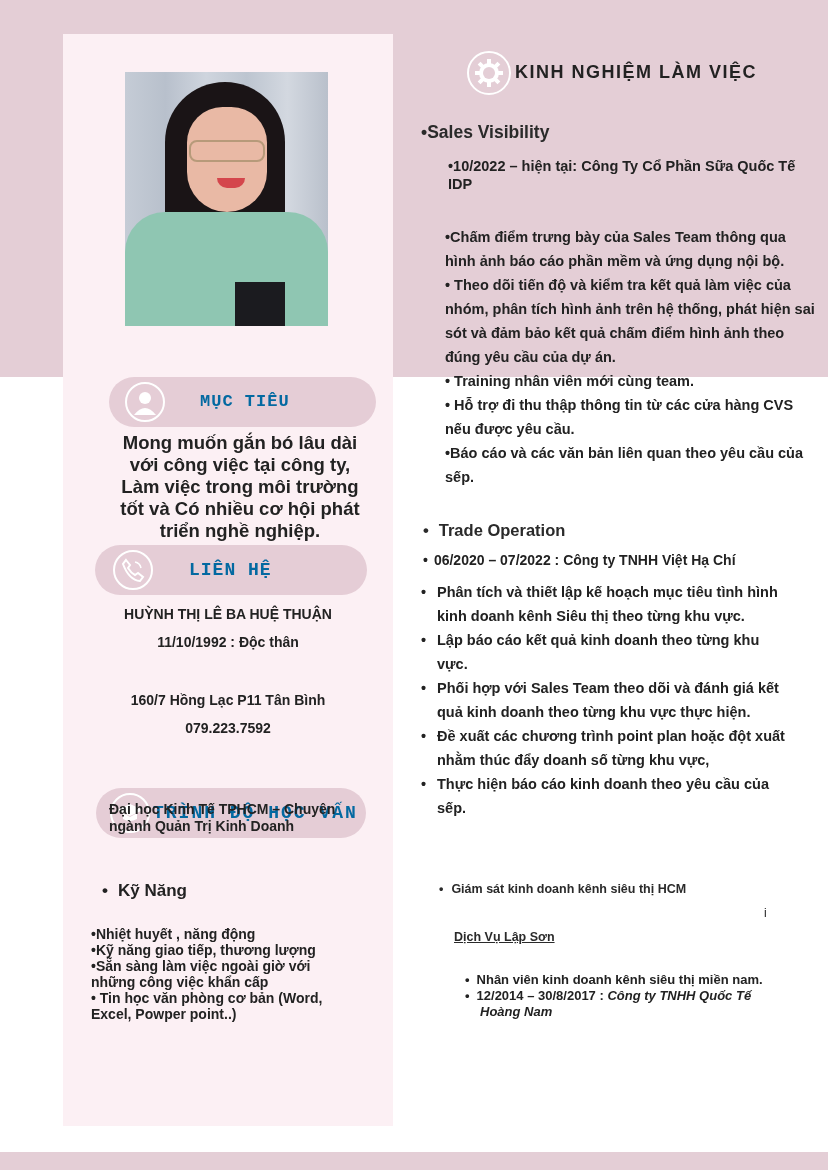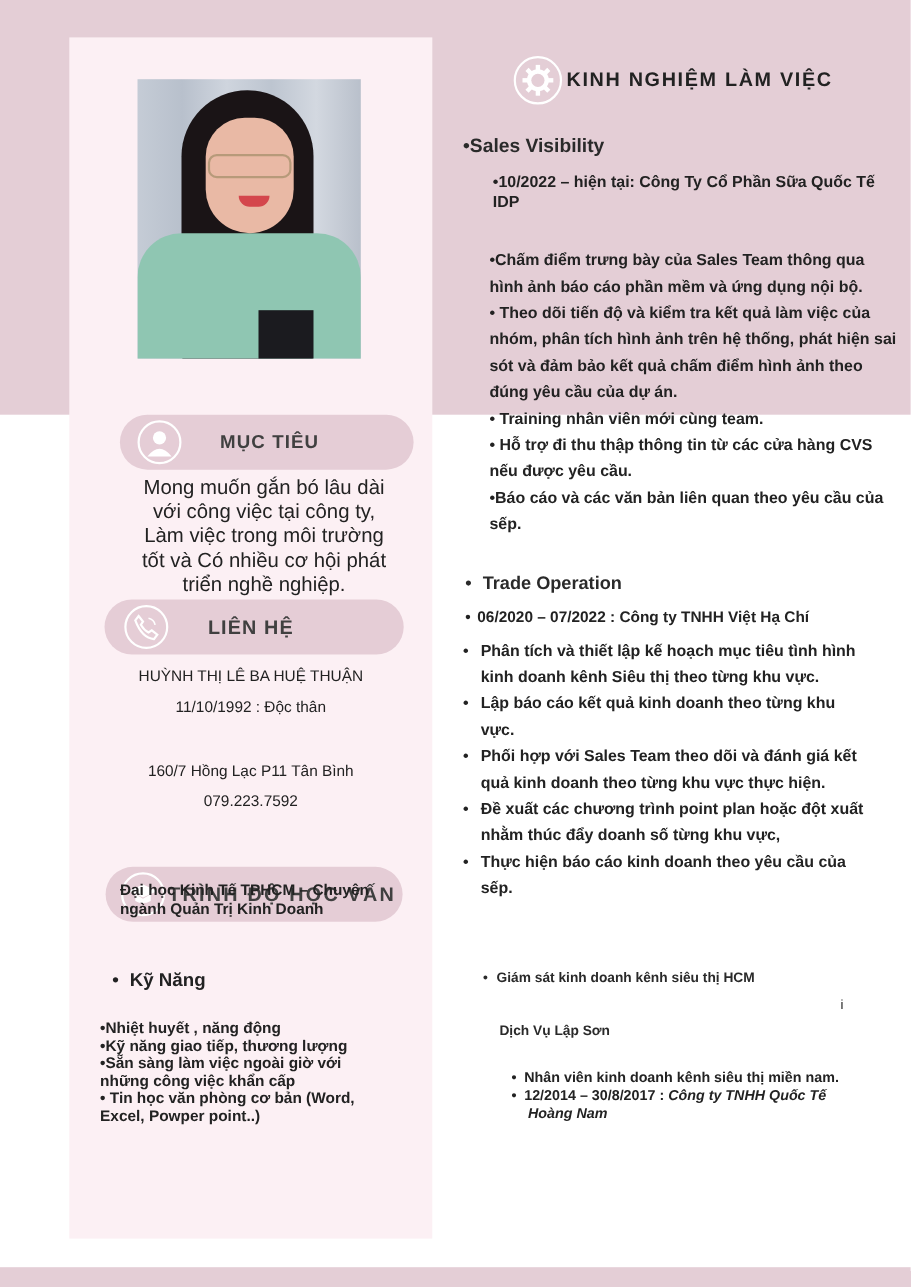--- a/index.html
+++ b/index.html
@@ -24,23 +24,23 @@
   .photo .top { position:absolute; left:110px; top:210px; width:50px; height:50px; background:#1b1b1f; }
 
   .pill {
     position: absolute; height: 50px; border-radius: 25px; background: #e5cdd6;
     display: flex; align-items: center;
   }
   .circle-icon {
     position: absolute; width: 40px; height: 40px; border-radius: 50%;
     border: 2px solid #fff; box-sizing: border-box; display:flex; align-items:center; justify-content:center;
   }
-  .pill-title { position: absolute; font-weight: bold; letter-spacing: 1px; color: #404040; }
+  .pill-title { position: absolute; font-weight: bold; letter-spacing: 1px; color: #0369a1; font-family: Liberation Mono, monospace; }
 
-  .center-text { position: absolute; text-align: center; font-weight: normal; color: #222; }
+  .center-text { position: absolute; text-align: center; font-weight: bold; color: #222; }
   .abs { position: absolute; }
   .bold { font-weight: bold; }
   ul.bl { margin: 0; padding: 0; list-style: none; }
   ul.bl li { position: relative; padding-left: 16px; }
   ul.bl li::before { content: "•"; position: absolute; left: 0; }
 </style>
 </head>
 <body>
 
 <div class="top-band"></div>
@@ -176,19 +176,19 @@
   <li>
       <div>Thực hiện báo cáo kinh doanh theo yêu cầu của</div>
       <div>sếp.</div>
     </li>
 </ul>
 
 <div class="abs bold" style="left:439px; top:882px; font-size:12.5px; color:#2a2a2a;">
   <span style="margin-right:8px;">•</span><span>Giám sát kinh doanh kênh siêu thị HCM</span>
 </div>
 <div class="abs" style="left:764px; top:906px; font-size:12px;">i</div>
-<div class="abs bold" style="left:454px; top:930px; font-size:12.5px; color:#2a2a2a;">Dịch Vụ Lập Sơn</div>
+<div class="abs bold" style="left:454px; top:930px; font-size:12.5px; color:#2a2a2a;text-decoration:underline;">Dịch Vụ Lập Sơn</div>
 
 <div class="abs bold" style="left:433px; top:972px; width:360px; font-size:13px; line-height:16px;margin-left:32px;">
   <div><span style="margin-right:7px;">•</span><span>Nhân viên kinh doanh kênh siêu thị miền nam.</span></div>
   <div><span style="margin-right:7px;">•</span><span>12/2014 – 30/8/2017 : </span><i>Công ty TNHH Quốc Tế</i></div>
   <div style="padding-left:15px;"><i>Hoàng Nam</i></div>
 </div>
 
 </body></html>

